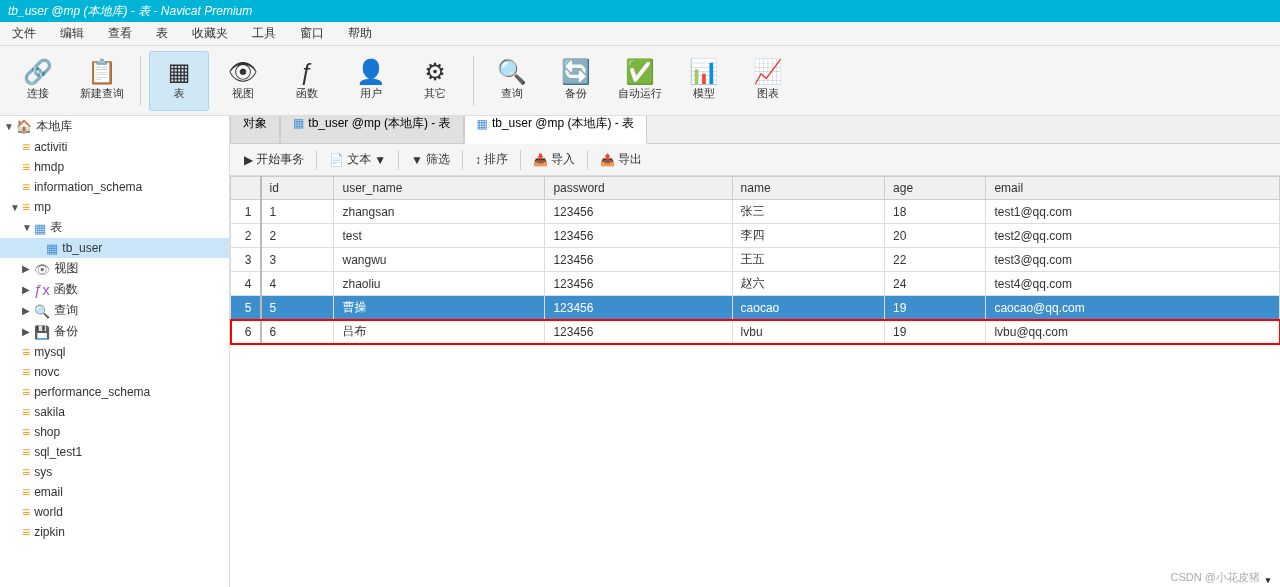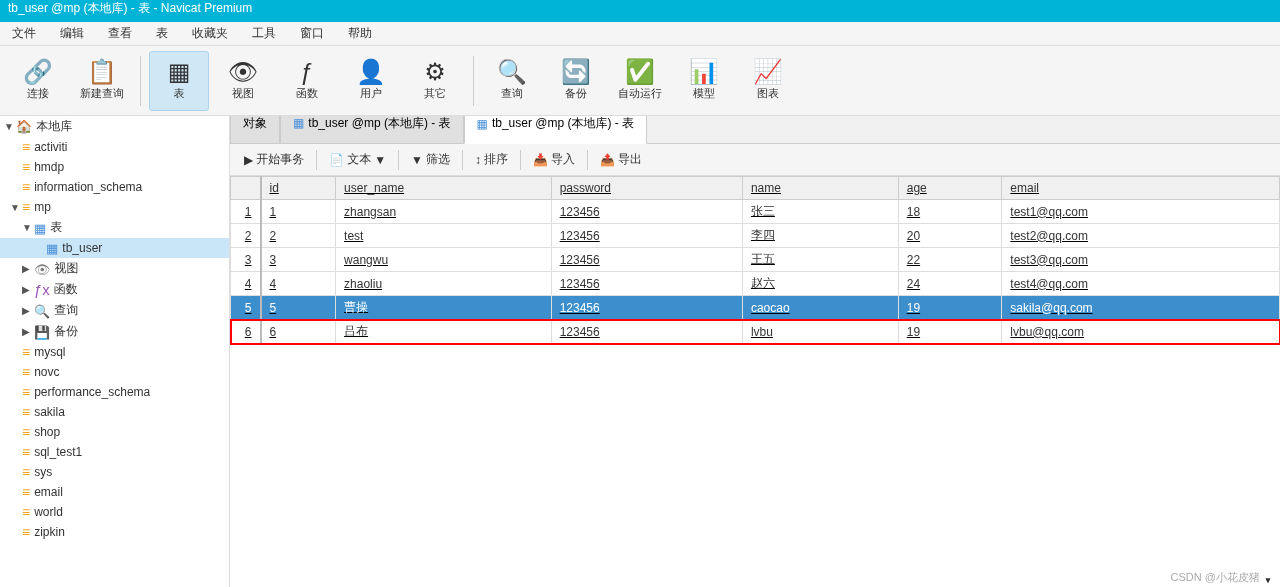--- a/index.html
+++ b/index.html
@@ -4,23 +4,24 @@
   <style>
     * { margin: 0; padding: 0; box-sizing: border-box; }
     body { font-family: 'Microsoft YaHei', Arial, sans-serif; font-size: 12px; background: #f0f0f0; overflow: hidden; width: 1280px; height: 587px; }
 
     
     .title-bar {
       background: #00b4d8;
       color: white;
       height: 22px;
       display: flex;
-      align-items: flex-start;
+      align-items: center;
       padding: 0 8px;
       font-size: 12px;
+      font-style: italic;
     }
 
     
     .menu-bar {
       background: #f5f5f5;
       height: 24px;
       display: flex;
       align-items: center;
       padding: 0 4px;
       border-bottom: 1px solid #ddd;
@@ -146,21 +147,20 @@
       font-size: 12px;
       border: none;
       background: none;
     }
     .table-toolbar-sep { width: 1px; height: 20px; background: #ccc; }
 
     
     .data-table-container {
       flex: 1;
       overflow: auto;
-      text-decoration: underline;
     }
     .data-table {
       border-collapse: collapse;
       width: 100%;
       font-size: 12px;
     }
     .data-table th {
       background: #f0f0f0;
       border: 1px solid #ccc;
       padding: 4px 8px;
@@ -477,21 +477,21 @@
               <td>24</td>
               <td>test4@qq.com</td>
             </tr>
             <tr class="row-selected">
               <td class="row-number-col" style="position: relative;">5</td>
               <td>5</td>
               <td>曹操</td>
               <td>123456</td>
               <td>caocao</td>
               <td>19</td>
-              <td>sakila@qq.com</td>
+              <td>caocao@qq.com</td>
             </tr>
             <tr style="outline: red solid 2px; outline-offset: -1px;">
               <td class="row-number-col">6</td>
               <td>6</td>
               <td>吕布</td>
               <td>123456</td>
               <td>lvbu</td>
               <td>19</td>
               <td>lvbu@qq.com</td>
             </tr>

